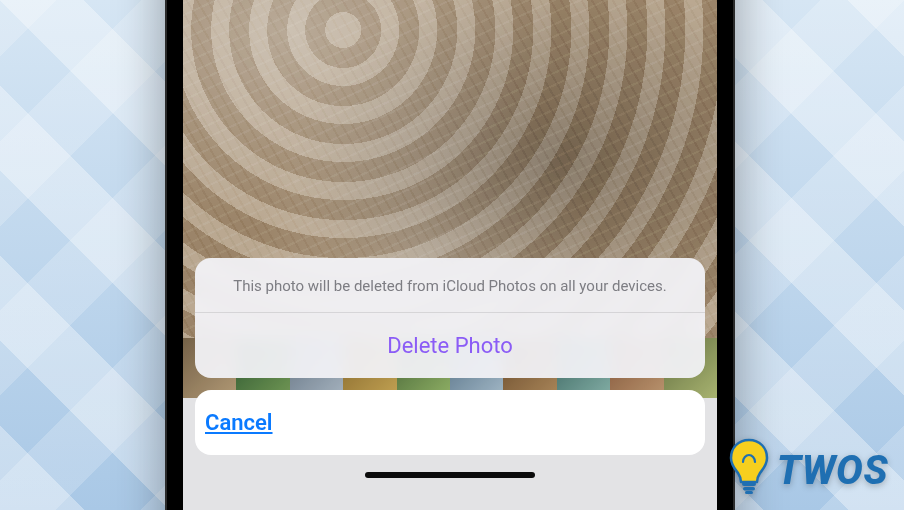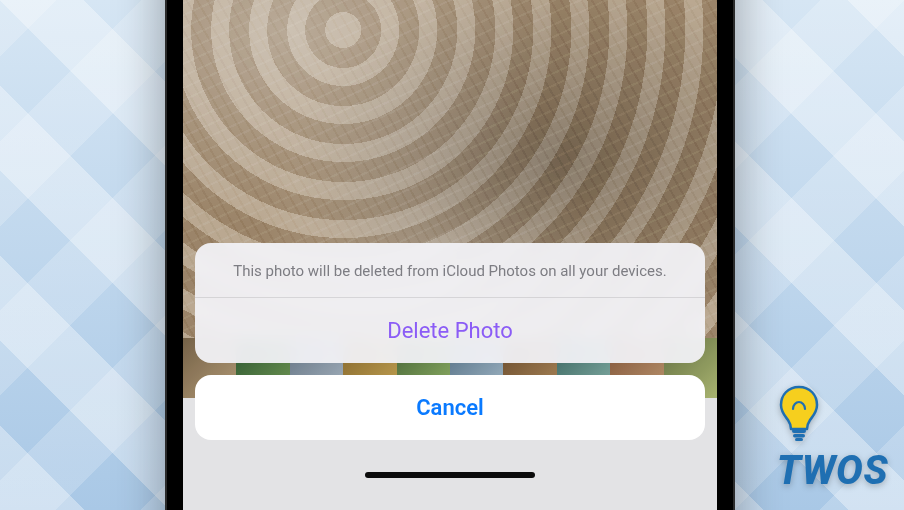--- a/index.html
+++ b/index.html
@@ -106,21 +106,21 @@
   .dim {
     position: absolute;
     inset: 0;
     background: rgba(0,0,0,0.08);
   }
 
   
   .sheet-wrap {
     position: absolute;
     left: 12px; right: 12px;
-    bottom: 182px;
+    bottom: 167px;
   }
   .sheet-group {
     background: rgba(242,242,246,0.94);
     border-radius: 16px;
     overflow: hidden;
     backdrop-filter: blur(8px);
   }
   .sheet-message {
     padding: 18px 28px 16px;
     text-align: center;
@@ -135,50 +135,50 @@
     font-size: 22px;
     font-weight: 400;
     cursor: pointer;
   }
   .destructive { color: #8b5cf6; }
 
   .sheet-cancel {
     margin-top: 12px;
     background: #ffffff;
     border-radius: 16px;
-    text-align: center;
+    text-align: left;
     padding: 20px 10px;
     font-size: 22px;
     font-weight: 600;
     color: #0a7aff;
     cursor: pointer;
+    text-decoration: underline;
   }
 
   
   .home-indicator {
     position: absolute;
     bottom: 144px;
     left: 50%;
     transform: translateX(-50%);
     width: 170px;
     height: 6px;
     border-radius: 4px;
     background: #0b0b0b;
   }
 
   
   .watermark {
     position: absolute;
     right: 16px;
     bottom: 16px;
     display: flex;
-    align-items: flex-start;
+    align-items: flex-end;
     gap: 6px;
     filter: drop-shadow(0 2px 3px rgba(0,0,0,0.25));
-    flex-direction: column;
   }
   .lightbulb {
     width: 44px;
     height: 56px;
     display: inline-block;
   }
   .brand {
     font-size: 40px;
     font-weight: 800;
     font-style: italic;

